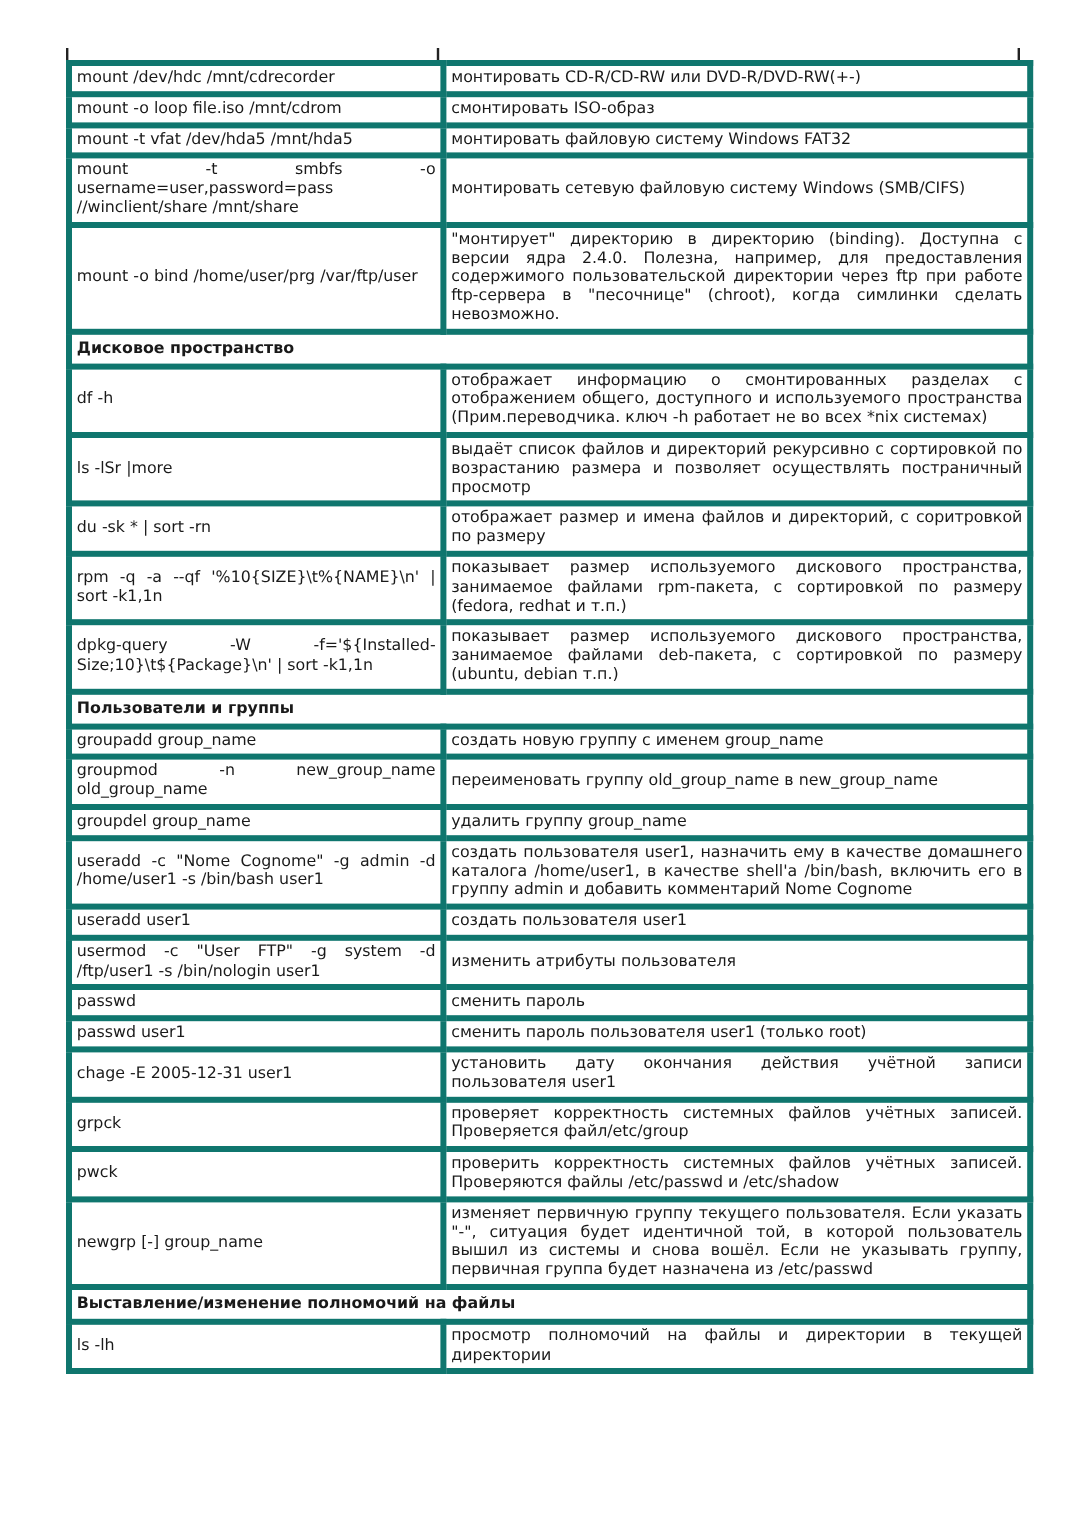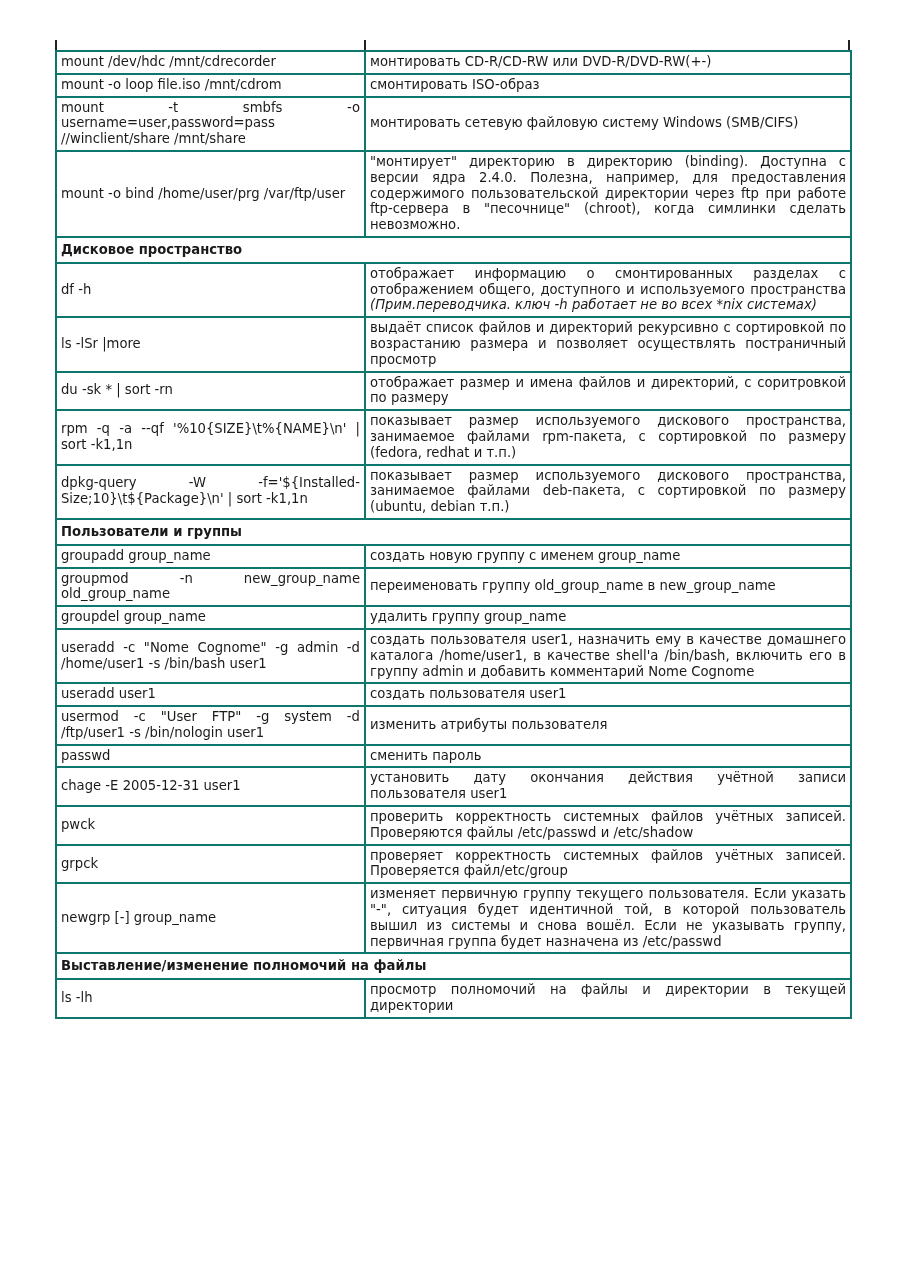--- a/index.html
+++ b/index.html
@@ -2,41 +2,45 @@
 <html><head>
 <meta charset="utf-8">
 <style>
   html, body { margin:0; padding:0; background:#ffffff; }
   body { width:904px; height:1280px; position:relative; overflow:hidden;
          font-family:"DejaVu Sans","Liberation Sans",sans-serif; color:#1a1a1a; }
   .page { position:absolute; left:55px; top:40px; width:795px; }
   .topstub { height:10px; border-left:2px solid #222; border-right:2px solid #222; position:relative; }
   .topstub::after { content:""; position:absolute; left:307px; top:0; bottom:0; border-left:2px solid #222; }
   table { border-collapse:collapse; width:795px; table-layout:fixed; }
-  td { border:2px solid #0f766e; font-size:13.2px; line-height:15.8px; padding:2px 4px 3px 4px;
+  td { border:5px solid #0f766e; font-size:13.2px; line-height:15.8px; padding:2px 4px 3px 4px;
        vertical-align:middle; text-align:justify; }
   td.cmd { width:299px; }
   td.desc { width:476px; }
   tr.section td { font-weight:bold; text-align:left; padding:4px 20px 4px 4px; }
-  .note { font-style:italic; }
+  .note { }
 </style>
 </head>
 <body>
 
 <div class="page">
   <div class="topstub"></div>
   <table>
     <tbody id="tbody">
         <tr>
           <td class="cmd">mount /dev/hdc /mnt/cdrecorder</td>
           <td class="desc"><span>монтировать CD-R/CD-RW или DVD-R/DVD-RW(+-)</span></td>
         </tr>
         <tr>
           <td class="cmd">mount -o loop file.iso /mnt/cdrom</td>
           <td class="desc"><span>смонтировать ISO-образ</span></td>
+        </tr>
+        <tr>
+          <td class="cmd">mount -t vfat /dev/hda5 /mnt/hda5</td>
+          <td class="desc"><span>монтировать файловую систему Windows FAT32</span></td>
         </tr>
         <tr>
           <td class="cmd">mount -t smbfs -o username=user,password=pass //winclient/share /mnt/share</td>
           <td class="desc"><span>монтировать сетевую файловую систему Windows (SMB/CIFS)</span></td>
         </tr>
         <tr>
           <td class="cmd">mount -o bind /home/user/prg /var/ftp/user</td>
           <td class="desc"><span>"монтирует" директорию в директорию (binding). Доступна с версии ядра 2.4.0. Полезна, например, для предоставления содержимого пользовательской директории через ftp при работе ftp-сервера в "песочнице" (chroot), когда симлинки сделать невозможно.</span></td>
         </tr>
         <tr class="section">
@@ -87,30 +91,34 @@
         </tr>
         <tr>
           <td class="cmd">usermod -c "User FTP" -g system -d /ftp/user1 -s /bin/nologin user1</td>
           <td class="desc"><span>изменить атрибуты пользователя</span></td>
         </tr>
         <tr>
           <td class="cmd">passwd</td>
           <td class="desc"><span>сменить пароль</span></td>
         </tr>
         <tr>
+          <td class="cmd">passwd user1</td>
+          <td class="desc"><span>сменить пароль пользователя user1 (только root)</span></td>
+        </tr>
+        <tr>
           <td class="cmd">chage -E 2005-12-31 user1</td>
           <td class="desc"><span>установить дату окончания действия учётной записи пользователя user1</span></td>
         </tr>
         <tr>
+          <td class="cmd">grpck</td>
+          <td class="desc"><span>проверяет корректность системных файлов учётных записей. Проверяется файл/etc/group</span></td>
+        </tr>
+        <tr>
           <td class="cmd">pwck</td>
           <td class="desc"><span>проверить корректность системных файлов учётных записей. Проверяются файлы /etc/passwd и /etc/shadow</span></td>
-        </tr>
-        <tr>
-          <td class="cmd">grpck</td>
-          <td class="desc"><span>проверяет корректность системных файлов учётных записей. Проверяется файл/etc/group</span></td>
         </tr>
         <tr>
           <td class="cmd">newgrp [-] group_name</td>
           <td class="desc"><span>изменяет первичную группу текущего пользователя. Если указать "-", ситуация будет идентичной той, в которой пользователь вышил из системы и снова вошёл. Если не указывать группу, первичная группа будет назначена из /etc/passwd</span></td>
         </tr>
         <tr class="section">
           <td colspan="2">Выставление/изменение полномочий на файлы</td>
         </tr>
         <tr>
           <td class="cmd">ls -lh</td>

